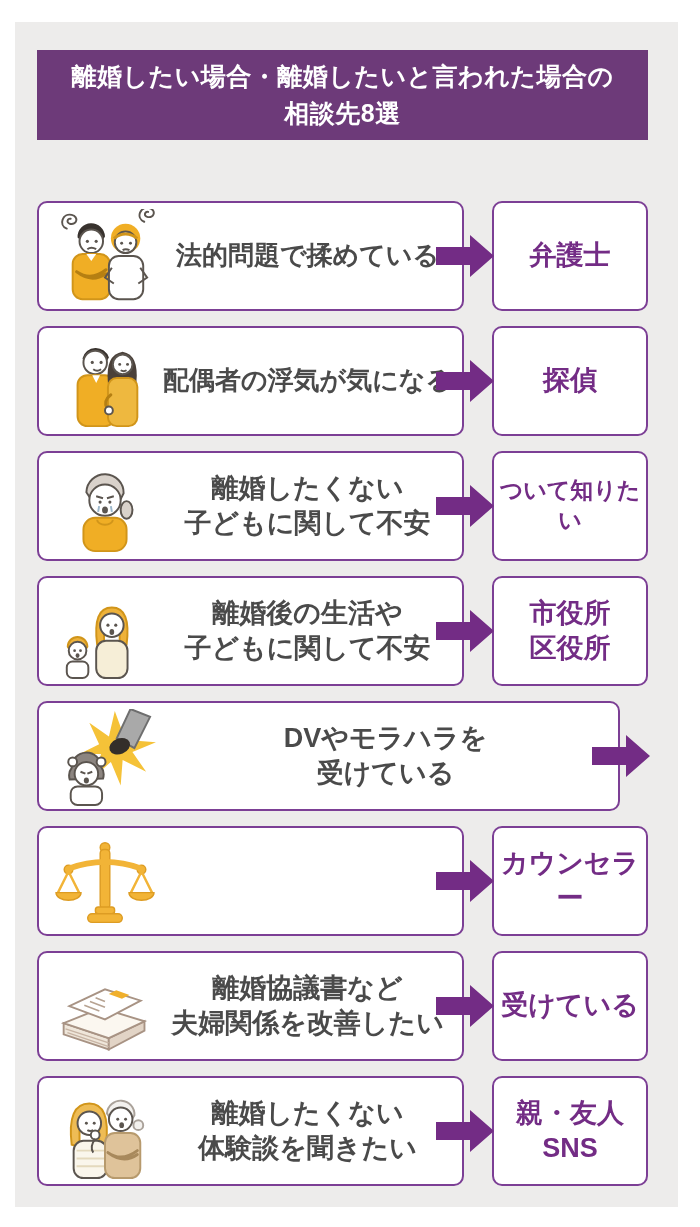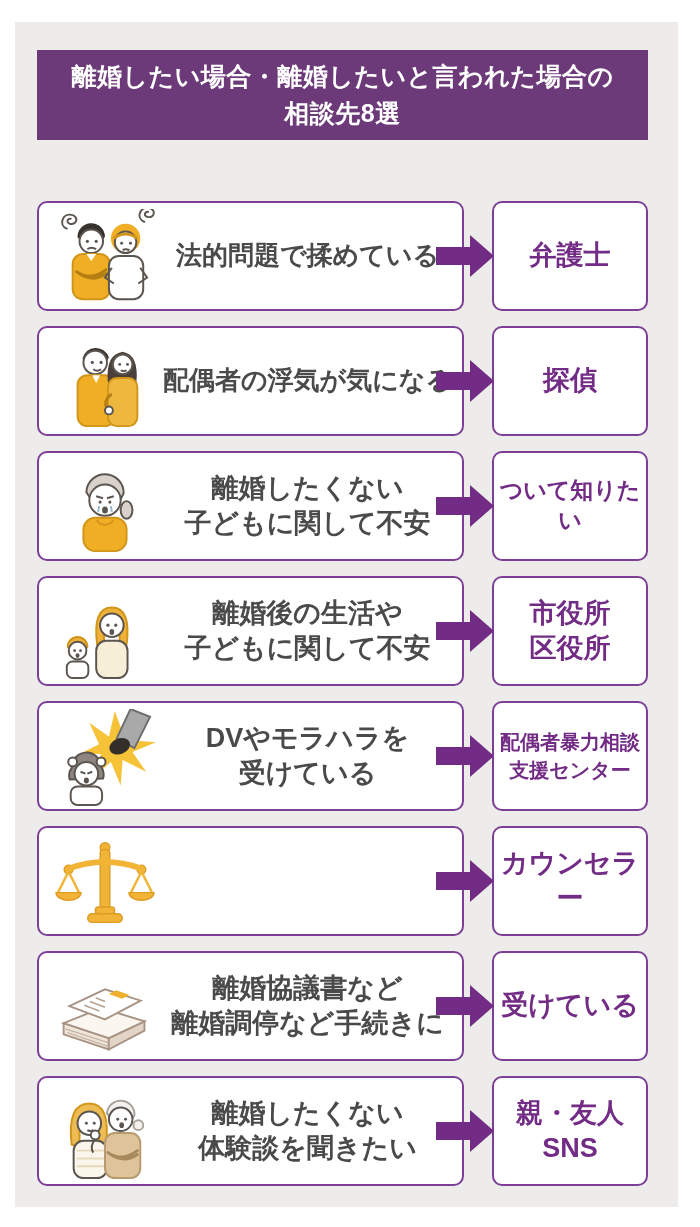--- a/index.html
+++ b/index.html
@@ -186,24 +186,20 @@
             </svg>
           </span>
           <span class="situation-text">DVやモラハラを
 受けている</span>
         </div>
         <span class="arrow">
           <svg width="58" height="46" viewBox="0 0 58 46">
               <polygon points="0,14 34,14 34,2 58,23 34,44 34,32 0,32" fill="#732c85"></polygon>
             </svg>
         </span>
-        <div class="destination-box">
-          <span class="destination-text dest-sm">配偶者暴力相談
-支援センター</span>
-        </div>
       </section>
 
       <section class="row">
         <div class="situation-box">
           <span class="illust">
             <svg width="104" height="96" viewBox="0 0 104 100">
               <g fill="#f2b437" stroke="#dd9c23" stroke-width="1.5">
                 <circle cx="52" cy="12" r="5"></circle>
                 <rect x="47" y="14" width="10" height="62" rx="4"></rect>
                 <circle cx="14" cy="35" r="4.5"></circle>
@@ -238,21 +234,21 @@
               <path d="M8 64 L8 76 L56 92 L56 80 Z" fill="#efe6da" stroke="#a89384" stroke-width="2"></path>
               <path d="M56 92 L94 72 L94 62 L56 80 Z" fill="#e2d4c6" stroke="#a89384" stroke-width="2"></path>
               <path d="M8 64 L56 80 L94 62 L48 48 Z" fill="#fbf7f0" stroke="#a89384" stroke-width="2"></path>
               <path d="M10 70 l46 15 M12 74 l44 15" stroke="#c7b4a4" stroke-width="1.5"></path>
               <path d="M14 46 L52 60 L90 40 L52 28 Z" fill="#ffffff" stroke="#a89384" stroke-width="2"></path>
               <path d="M56 33 L70 38 L78 34 L64 29 Z" fill="#f0b02c"></path>
               <path d="M30 45 l16 6 M36 41 l16 6 M42 37 l10 4" stroke="#b7a392" stroke-width="1.8"></path>
             </svg>
           </span>
           <span class="situation-text">離婚協議書など
-離婚調停など手続きに</span>
+夫婦関係を改善したい</span>
         </div>
         <span class="arrow">
           <svg width="58" height="46" viewBox="0 0 58 46">
               <polygon points="0,14 34,14 34,2 58,23 34,44 34,32 0,32" fill="#732c85"></polygon>
             </svg>
         </span>
         <div class="destination-box">
           <span class="destination-text">受けている</span>
         </div>
       </section>

